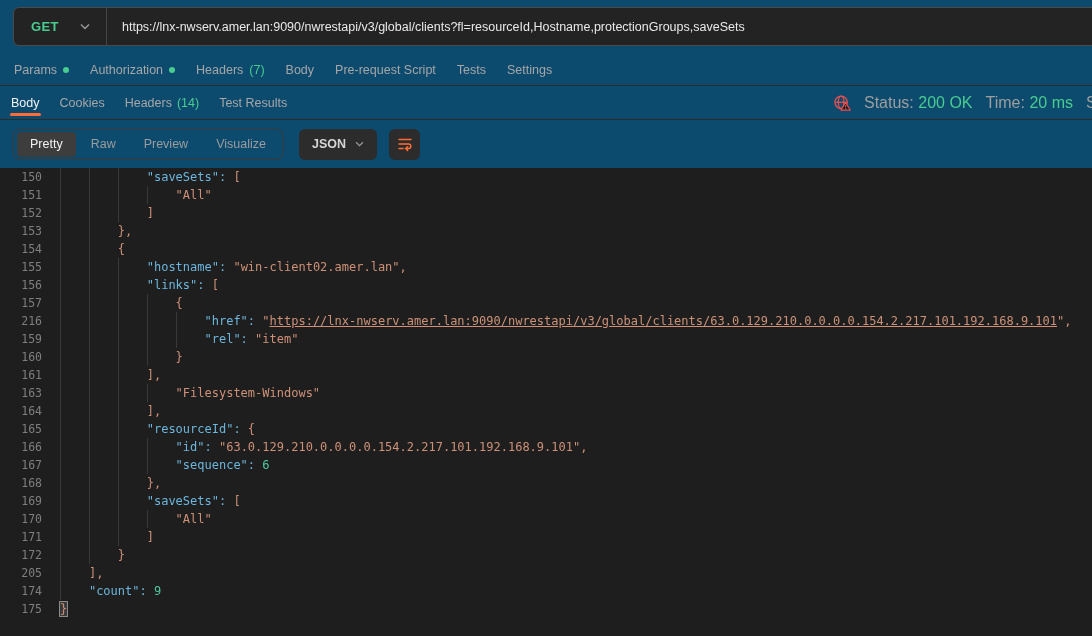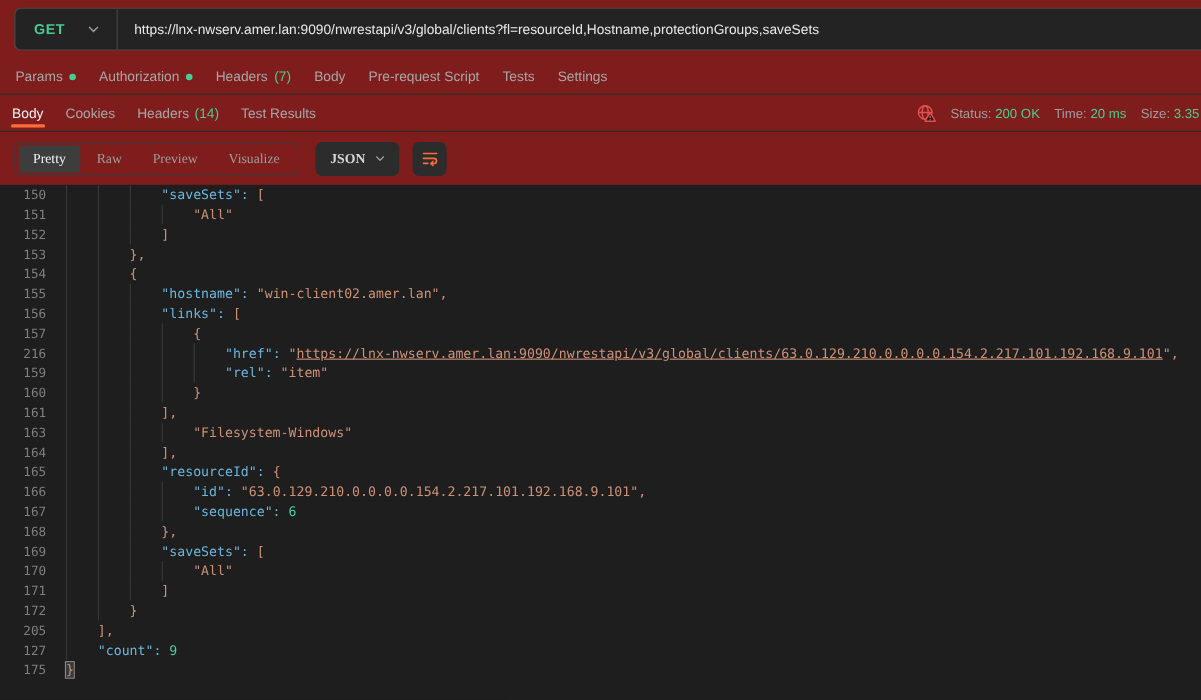--- a/index.html
+++ b/index.html
@@ -1,18 +1,18 @@
 <!DOCTYPE html>
 <html><head>
 <meta charset="utf-8">
 <style>
   * { margin:0; padding:0; box-sizing:border-box; }
   html,body { width:1092px; height:636px; overflow:hidden; background:#1e1e1e;
     font-family:"Liberation Sans", sans-serif; }
-  .app { position:relative; width:1092px; height:458px; background:#7f1d1d; }
+  .app { position:relative; width:1092px; height:458px; background:#0c4a6e; }
 
   
   .urlbar { position:relative; height:55px; }
   .url-group { position:absolute; left:13px; top:7px; right:-8px; height:39px;
     border:1px solid #4a4a4a; border-radius:6px; background:#222322;
     display:flex; align-items:center; overflow:hidden; }
   .method { width:66px; padding-left:17px; color:#49cc90; font-weight:bold;
     font-size:13px; letter-spacing:.4px; }
   .method-chev { margin-right:16px; display:flex; }
   .url-vdiv { width:1px; align-self:stretch; background:#454545; }
@@ -28,26 +28,26 @@
   
   .resp-bar { position:relative; height:34px; border-bottom:1px solid #2c2c2c;
     display:flex; align-items:center; padding-left:11px; gap:20px; }
   .resp-tab { position:relative; height:100%; display:flex; align-items:center;
     gap:5px; font-size:12.5px; color:#a6a6a6; }
   .resp-tab.active { color:#f2f2f2; }
   .resp-tab.active::after { content:''; position:absolute; left:-1px; right:-1px;
     bottom:3px; height:3px; border-radius:3px; background:#ff6c37; }
   .resp-meta { position:absolute; left:833px; top:0; height:100%;
     display:flex; align-items:center; gap:13px; white-space:nowrap; }
-  .meta-item { font-size:12px; color:#9e9e9e; }
+  .meta-item { font-size:16px; color:#9e9e9e; }
   .meta-item b { font-weight:normal; color:#49cc90; }
   .warn-ico { display:flex; align-items:center; }
 
   
-  .view-bar { height:48px; display:flex; align-items:center; padding-left:13px; gap:10px;font-family:Liberation Serif, serif; }
+  .view-bar { height:48px; display:flex; align-items:center; padding-left:13px; gap:10px; }
   .seg { display:flex; align-items:center; height:31px; border:1px solid #3a3a3a;
     border-radius:6px; padding:0 3px; gap:2px; }
   .seg-item { padding:0 13px; height:25px; line-height:25px; border-radius:4px;
     font-size:12.5px; color:#9c9c9c; }
   .seg-item.active { background:#3d3d3d; color:#f2f2f2; }
   .fmt-select { height:31px; margin-left:6px; background:#2c2c2c; border-radius:6px;
     display:flex; align-items:center; gap:9px; padding:0 13px;
     color:#d6d6d6; font-size:12.5px; font-weight:bold;justify-content:flex-end; }
   .wrap-btn { height:31px; width:31px; margin-left:2px; background:#2c2c2c;
     border-radius:6px; display:flex; align-items:center; justify-content:center; }
@@ -257,21 +257,21 @@
       </div>
       <div class="cl">
         <span class="ln">172</span>
         <span class="ct"><i class="g" style="left: 0ch;"></i><i class="g" style="left: 4ch;"></i><span>        </span><span class="tk-br">}</span></span>
       </div>
       <div class="cl">
         <span class="ln">205</span>
         <span class="ct"><i class="g" style="left: 0ch;"></i><span>    </span><span class="tk-br">],</span></span>
       </div>
       <div class="cl">
-        <span class="ln">127</span>
+        <span class="ln">174</span>
         <span class="ct"><i class="g" style="left: 0ch;"></i><span>    </span><span class="tk-key">"count": </span><span class="tk-num">9</span></span>
       </div>
       <div class="cl">
         <span class="ln">175</span>
         <span class="ct"><span></span><span class="tk-hl">}</span></span>
       </div>
     </div>
 
 </div>
 

